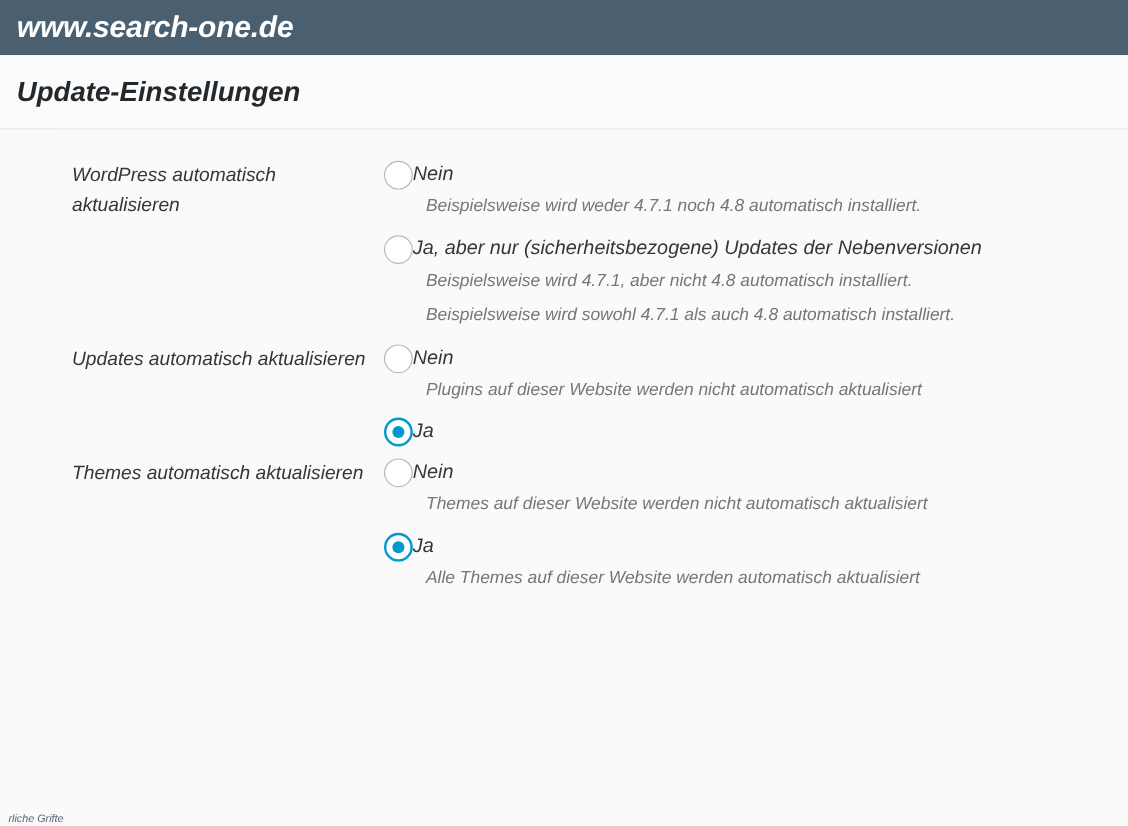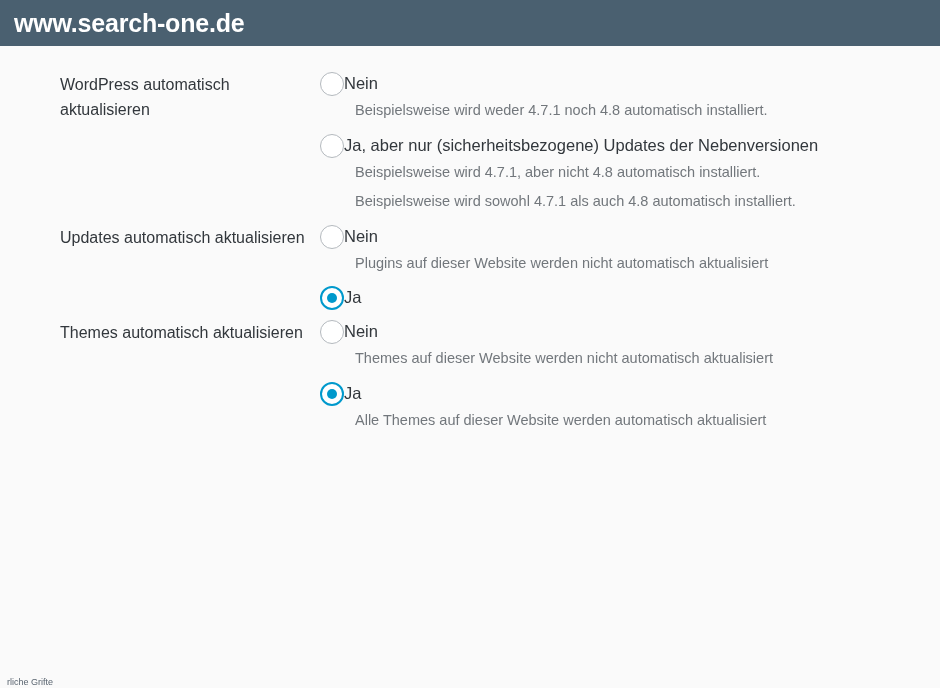--- a/index.html
+++ b/index.html
@@ -12,20 +12,21 @@
     background: #f6f7f7;
     font-family: "Liberation Sans", sans-serif;
     color: #32373c;
     overflow: hidden;
   }
   .app {
     width: 940px;
     height: 688px;
     position: relative;
     background: #fafafa;
+    font-style: italic;
   }
   .titlebar {
     height: 46px;
     background: #4a6070;
     display: flex;
     align-items: center;
     padding: 0 0 0 14px;
     box-sizing: border-box;
   }
   .titlebar .site-name {
@@ -137,20 +138,23 @@
 </style>
 </head>
 <body>
 
 <div class="app">
 
   <div class="titlebar">
     <div class="site-name">www.search-one.de</div>
   </div>
 
+  <div class="page-head">
+    <div class="page-title">Update-Einstellungen</div>
+  </div>
 
   <div class="content">
 
     <div class="setting-row">
       <div class="setting-label">WordPress automatisch aktualisieren</div>
       <div class="options">
 
         <div class="option">
           <div class="option-main">
             <span class="radio"></span>

